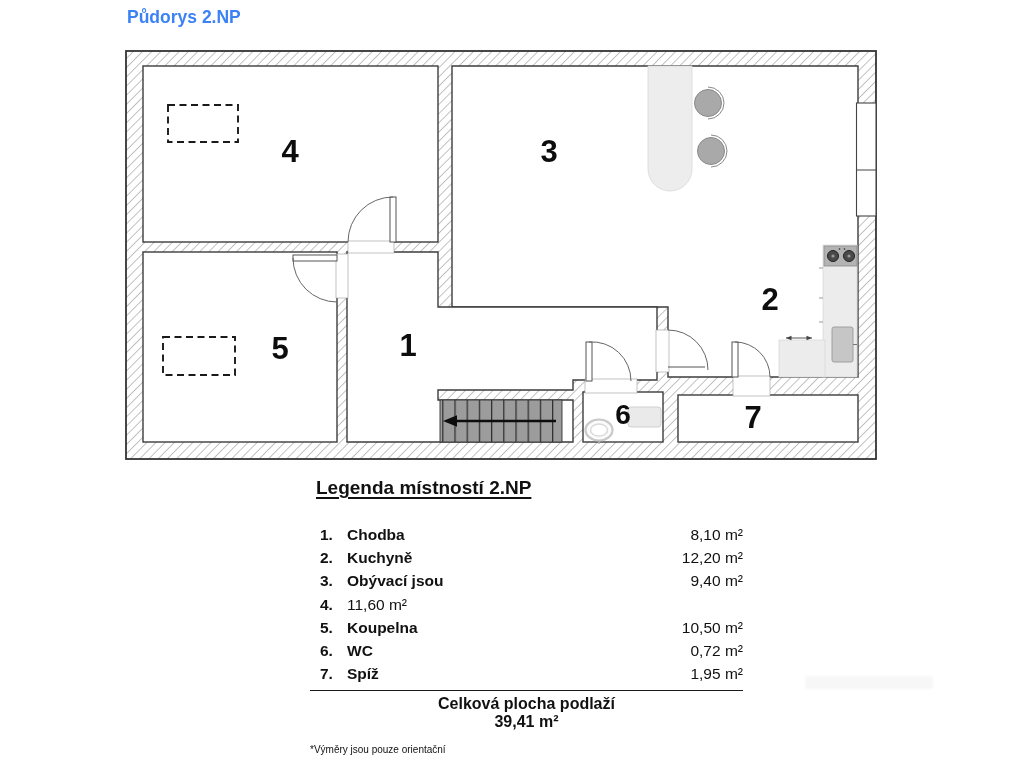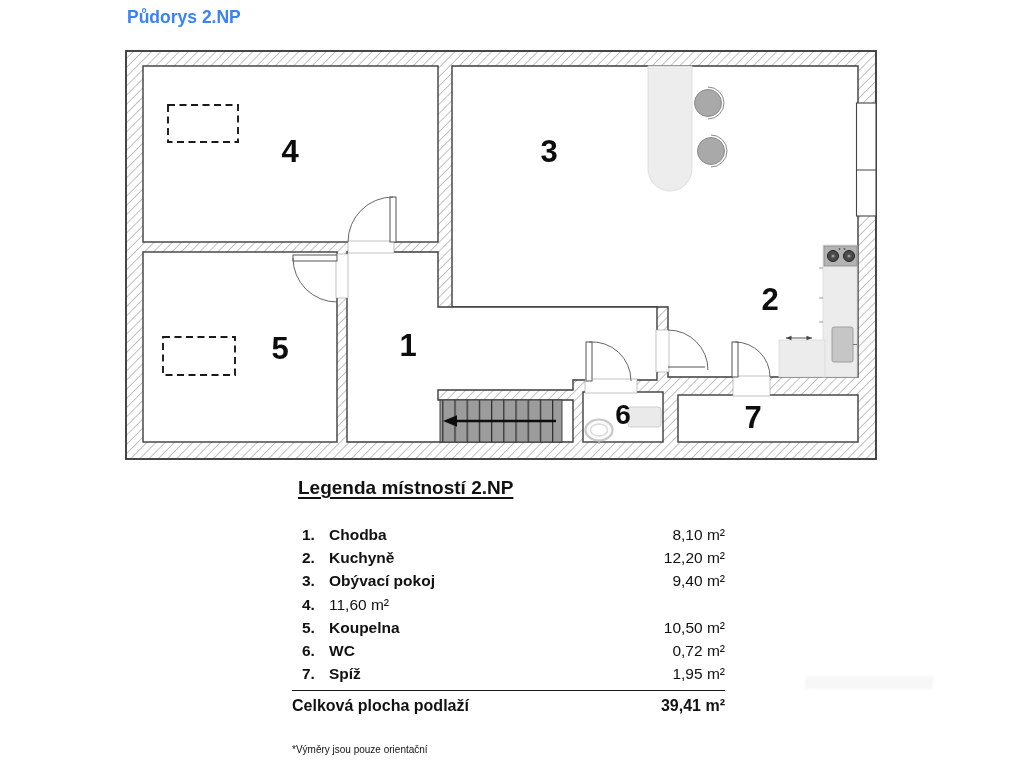--- a/index.html
+++ b/index.html
@@ -9,33 +9,33 @@
   }
   .page-title{
     position:absolute;left:127px;top:7px;font-size:17.5px;font-weight:bold;color:#3b82f6;
   }
   #plan{position:absolute;left:125px;top:50px;width:752px;height:410px;}
   #plan svg{position:absolute;left:0;top:0;}
   .room-label{
     position:absolute;transform:translate(-50%,-50%);
     font-weight:bold;font-size:31px;color:#0d0d0d;line-height:1;
   }
-  .legend{position:absolute;left:292px;top:477px;width:433px;}
+  .legend{position:absolute;left:310px;top:477px;width:433px;}
   .legend-title{
     font-size:19px;font-weight:bold;text-decoration:underline;
     text-decoration-thickness:2px;text-underline-offset:3px;margin:0 0 2px 6px;
   }
   .legend-rows{margin-top:24px;}
   .legend-row{display:flex;align-items:center;height:23.3px;font-size:15.5px;}
   .legend-row .num{width:37px;font-weight:bold;padding-left:10px;box-sizing:border-box;}
   .legend-row .name{flex:1;font-weight:bold;}
   .legend-row .area{font-weight:normal;text-align:center;}
   .legend-total{
     display:flex;align-items:center;border-top:1.5px solid #1a1a1a;
-    margin-top:4px;padding-top:4px;height:22px;font-size:16px;font-weight:bold;
+    margin-top:4px;padding-top:4px;height:22px;font-size:16px;font-weight:bold;flex-direction:column;
   }
   .legend-total .tlabel{flex:1;}
   .legend-footnote{margin-top:27px;font-size:10px;font-weight:normal;}
   .watermark{
     position:absolute;left:805px;top:676px;width:128px;height:13px;
     background:#f7f7f7;border-radius:3px;filter:blur(1px);
   }
 </style>
 </head>
 <body>
@@ -146,21 +146,21 @@
       <span class="name">Chodba</span>
       <span class="area">8,10 m²</span>
     </div>
     <div class="legend-row">
       <span class="num">2.</span>
       <span class="name">Kuchyně</span>
       <span class="area">12,20 m²</span>
     </div>
     <div class="legend-row">
       <span class="num">3.</span>
-      <span class="name">Obývací pokoj</span>
+      <span class="name">Obývací jsou</span>
       <span class="area">9,40 m²</span>
     </div>
     <div class="legend-row">
       <span class="num">4.</span>
       <span class="area">11,60 m²</span>
     </div>
     <div class="legend-row">
       <span class="num">5.</span>
       <span class="name">Koupelna</span>
       <span class="area">10,50 m²</span>

